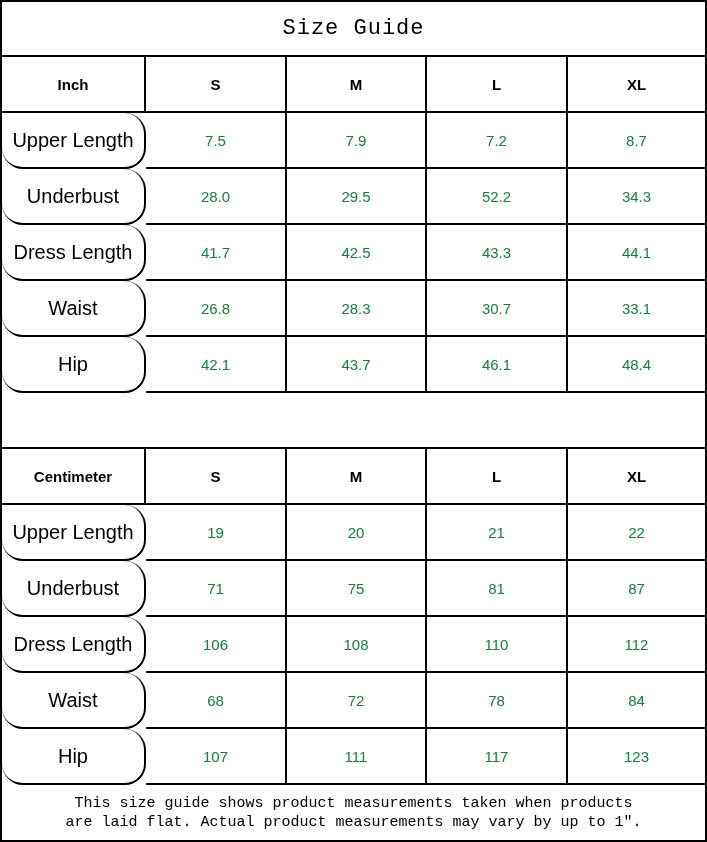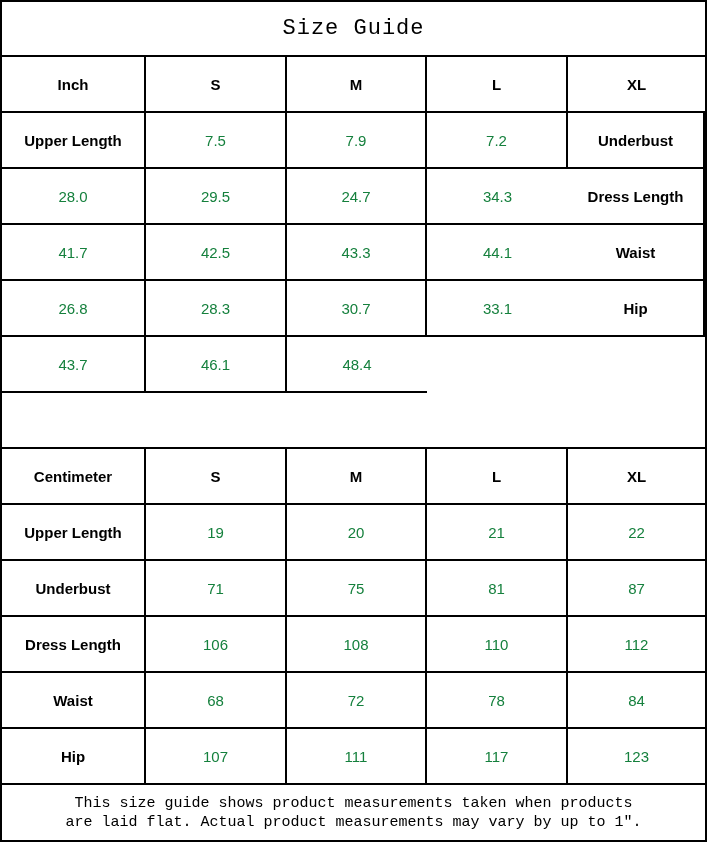--- a/index.html
+++ b/index.html
@@ -45,22 +45,23 @@
     font-family: "Liberation Mono", "DejaVu Sans Mono", monospace;
     font-size: 22px;
     font-weight: 400;
     letter-spacing: 1px;
   }
   .hdr {
     font-weight: 700;
     font-size: 15px;
   }
   .lbl {
-    font-weight: 700;
-    font-size: 15px;
+    font-weight: 400;
+    font-size: 20px;
+    border-radius: 21px;
   }
   .val {
     font-weight: 400;
     font-size: 15px;
     color: #15803d;
   }
   .footer-note {
     font-family: "Liberation Mono", "DejaVu Sans Mono", monospace;
     font-size: 15px;
     line-height: 19px;
@@ -78,40 +79,42 @@
     <div class="c hdr">Inch</div>
     <div class="c hdr">S</div>
     <div class="c hdr">M</div>
     <div class="c hdr">L</div>
     <div class="c hdr lastcol">XL</div>
 
     <div class="c lbl">Upper Length</div>
     <div class="c val">7.5</div>
     <div class="c val">7.9</div>
     <div class="c val">7.2</div>
+    <div class="c val lastcol">8.7</div>
 
     <div class="c lbl">Underbust</div>
     <div class="c val">28.0</div>
     <div class="c val">29.5</div>
-    <div class="c val">24.7</div>
+    <div class="c val">52.2</div>
     <div class="c val lastcol">34.3</div>
 
     <div class="c lbl">Dress Length</div>
     <div class="c val">41.7</div>
     <div class="c val">42.5</div>
     <div class="c val">43.3</div>
     <div class="c val lastcol">44.1</div>
 
     <div class="c lbl">Waist</div>
     <div class="c val">26.8</div>
     <div class="c val">28.3</div>
     <div class="c val">30.7</div>
     <div class="c val lastcol">33.1</div>
 
     <div class="c lbl">Hip</div>
+    <div class="c val">42.1</div>
     <div class="c val">43.7</div>
     <div class="c val">46.1</div>
     <div class="c val lastcol">48.4</div>
 
     <div class="span5"></div>
 
     <div class="c hdr">Centimeter</div>
     <div class="c hdr">S</div>
     <div class="c hdr">M</div>
     <div class="c hdr">L</div>

